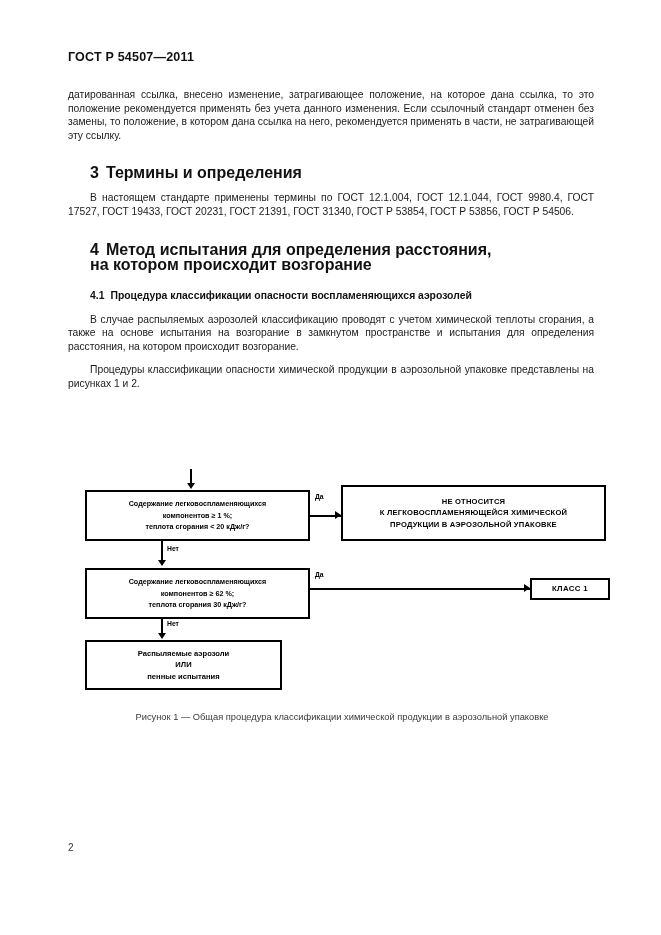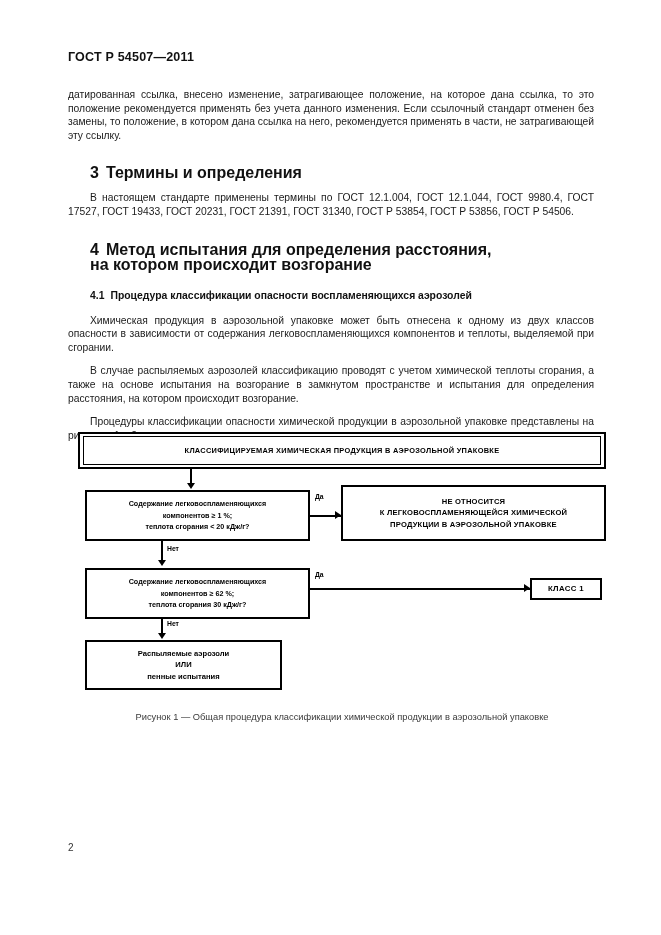--- a/index.html
+++ b/index.html
@@ -122,21 +122,21 @@
     font-size: 7.6px;
     letter-spacing: 0.2px;
   }
   .box-q2 {
     left: 7px; top: 136px;
     width: 225px; height: 51px;
     font-size: 7.2px;
   }
   .box-class1 {
     left: 452px; top: 146px;
-    width: 72px; height: 22px;
+    width: 80px; height: 22px;
     font-size: 7.8px;
     letter-spacing: 0.4px;
   }
   .box-bottom {
     left: 7px; top: 208px;
     width: 197px; height: 50px;
     font-size: 7.6px;
   }
 
   
@@ -209,37 +209,31 @@
 
     <h2 class="clause">
       <span class="num">4</span><span>Метод испытания для определения расстояния,</span><br>
       <span>на котором происходит возгорание</span>
     </h2>
 
     <h3 class="subclause">
       <span class="num">4.1</span><span>Процедура классификации опасности воспламеняющихся аэрозолей</span>
     </h3>
 
-    <div class="para-block">
-      <p class="body indent">Химическая продукция в аэрозольной упаковке может быть отнесена к одному из двух классов опасности в зависимости от содержания легковоспламеняющихся компонентов и теплоты, выделяемой при сгорании.</p>
-    </div>
     <div class="para-block-tight">
       <p class="body indent">В случае распыляемых аэрозолей классификацию проводят с учетом химической теплоты сгорания, а также на основе испытания на возгорание в замкнутом пространстве и испытания для определения расстояния, на котором происходит возгорание.</p>
     </div>
     <div class="para-block-tight">
       <p class="body indent">Процедуры классификации опасности химической продукции в аэрозольной упаковке представлены на рисунках 1 и 2.</p>
     </div>
 
   </div>
 
   <div class="figure">
 
-    <div class="fc-box box-top">
-      <div class="dbl">КЛАССИФИЦИРУЕМАЯ ХИМИЧЕСКАЯ ПРОДУКЦИЯ В АЭРОЗОЛЬНОЙ УПАКОВКЕ</div>
-    </div>
 
     <div class="ln ln-v" style="left:112px; top:37px; height:15px;"></div>
     <div class="arrow-down" style="left:109px; top:51px;"></div>
 
     <div class="fc-box box-q1">
       <div class="inner">
         <span>Содержание легковоспламеняющихся</span><br>
         <span>компонентов ≥ 1 %;</span><br>
         <span>теплота сгорания &lt; 20 кДж/г?</span>
       </div>

